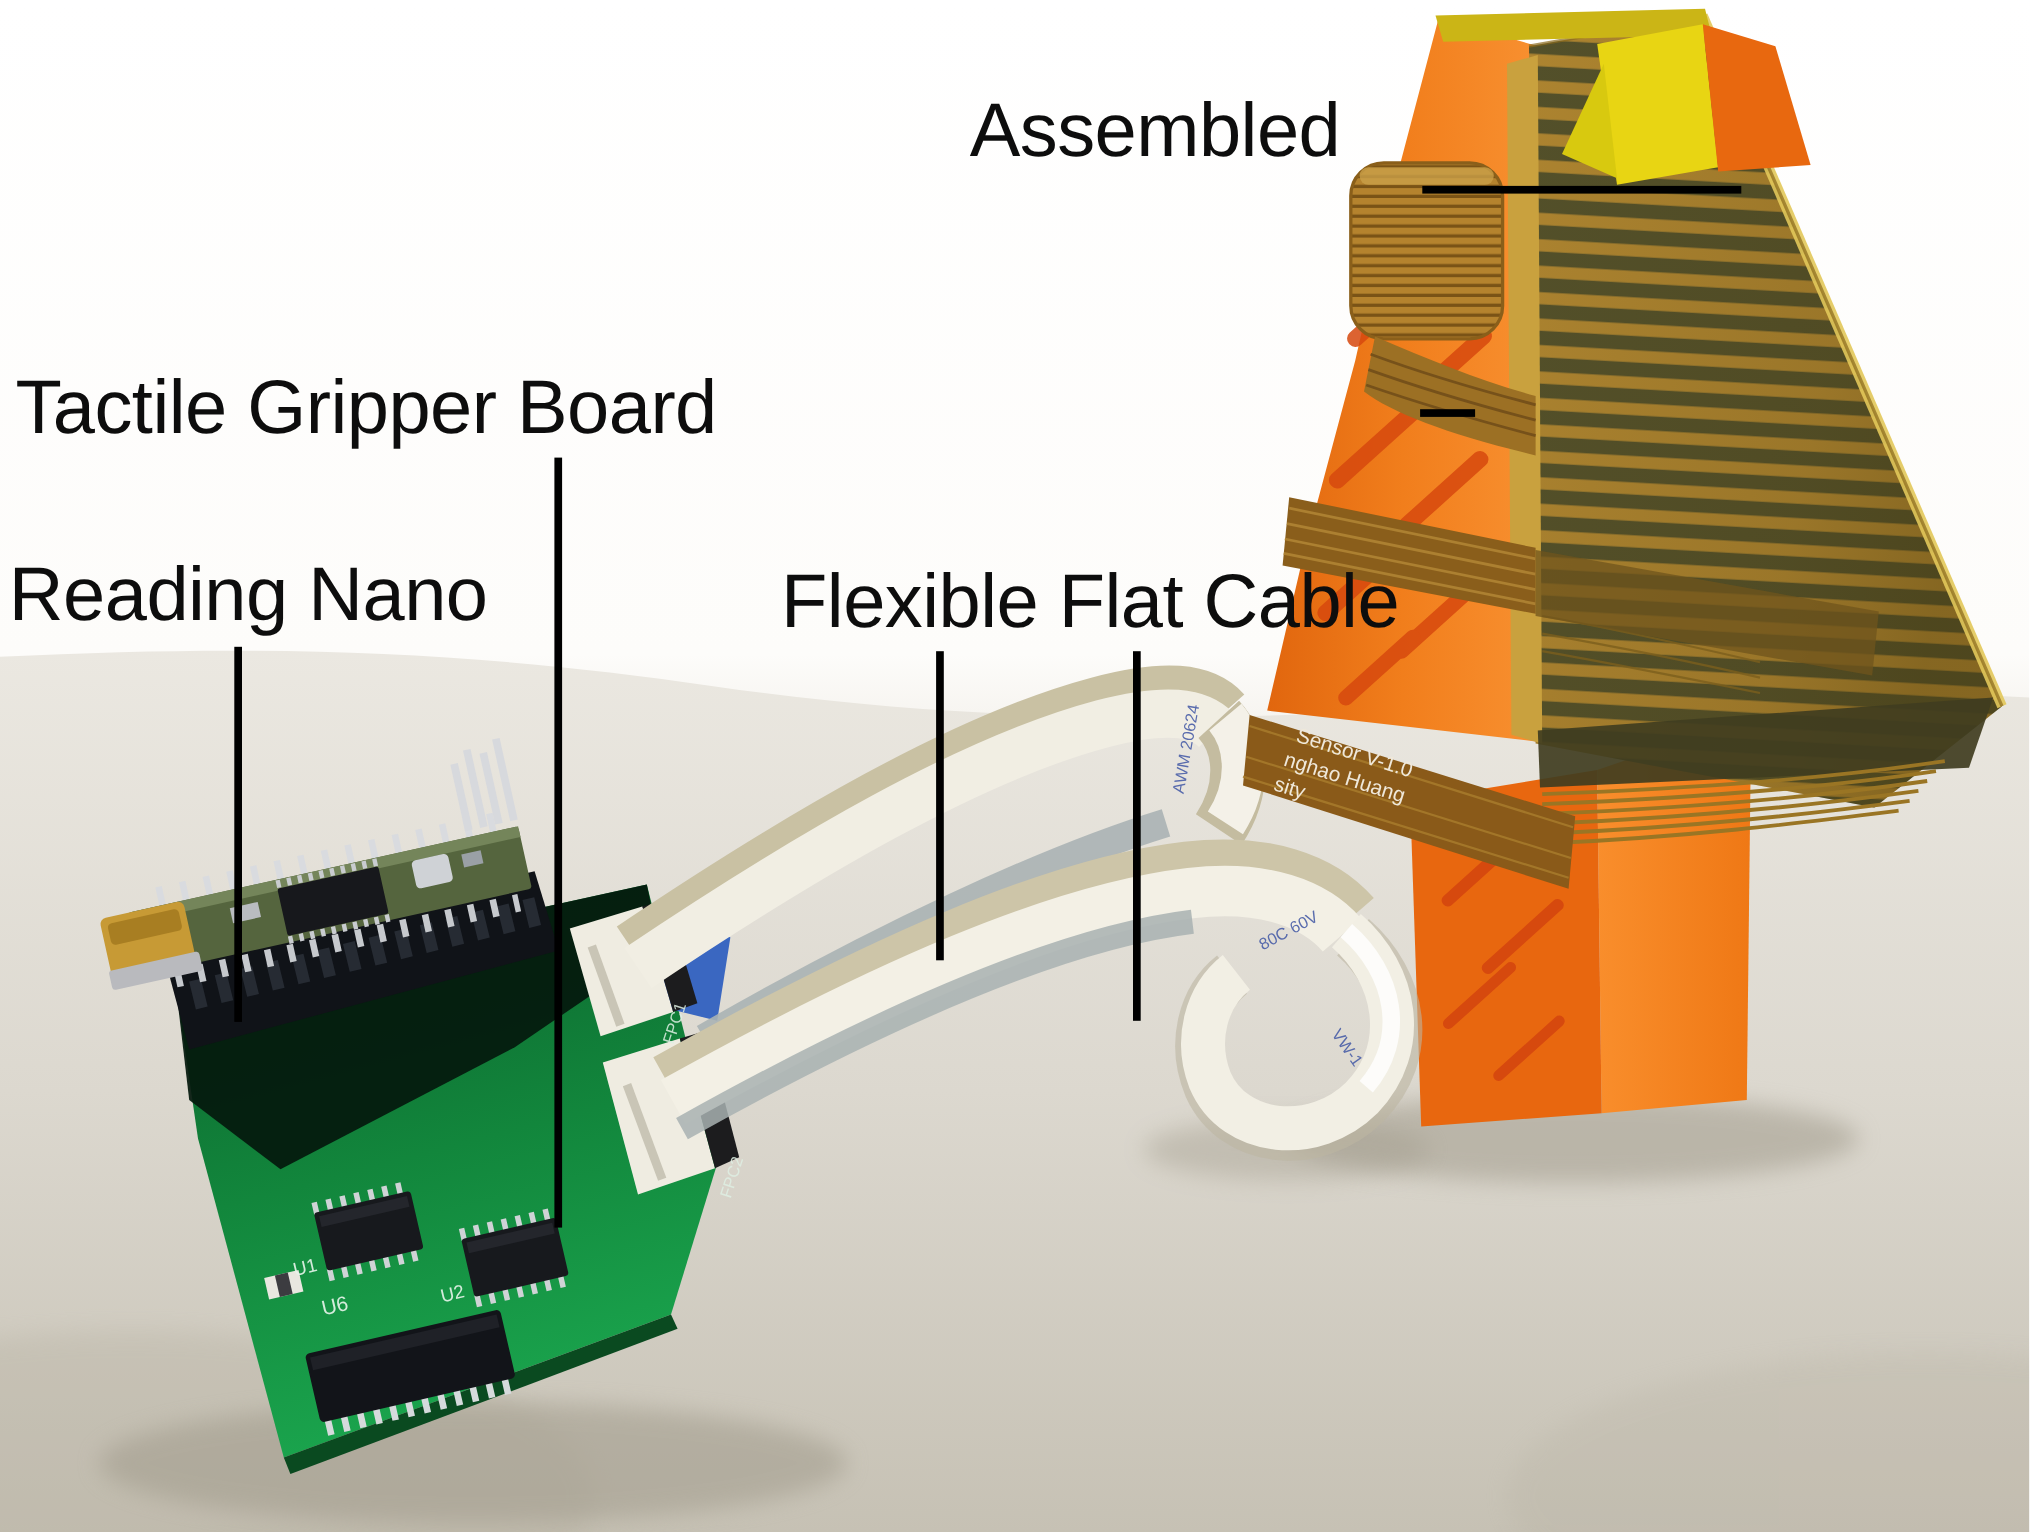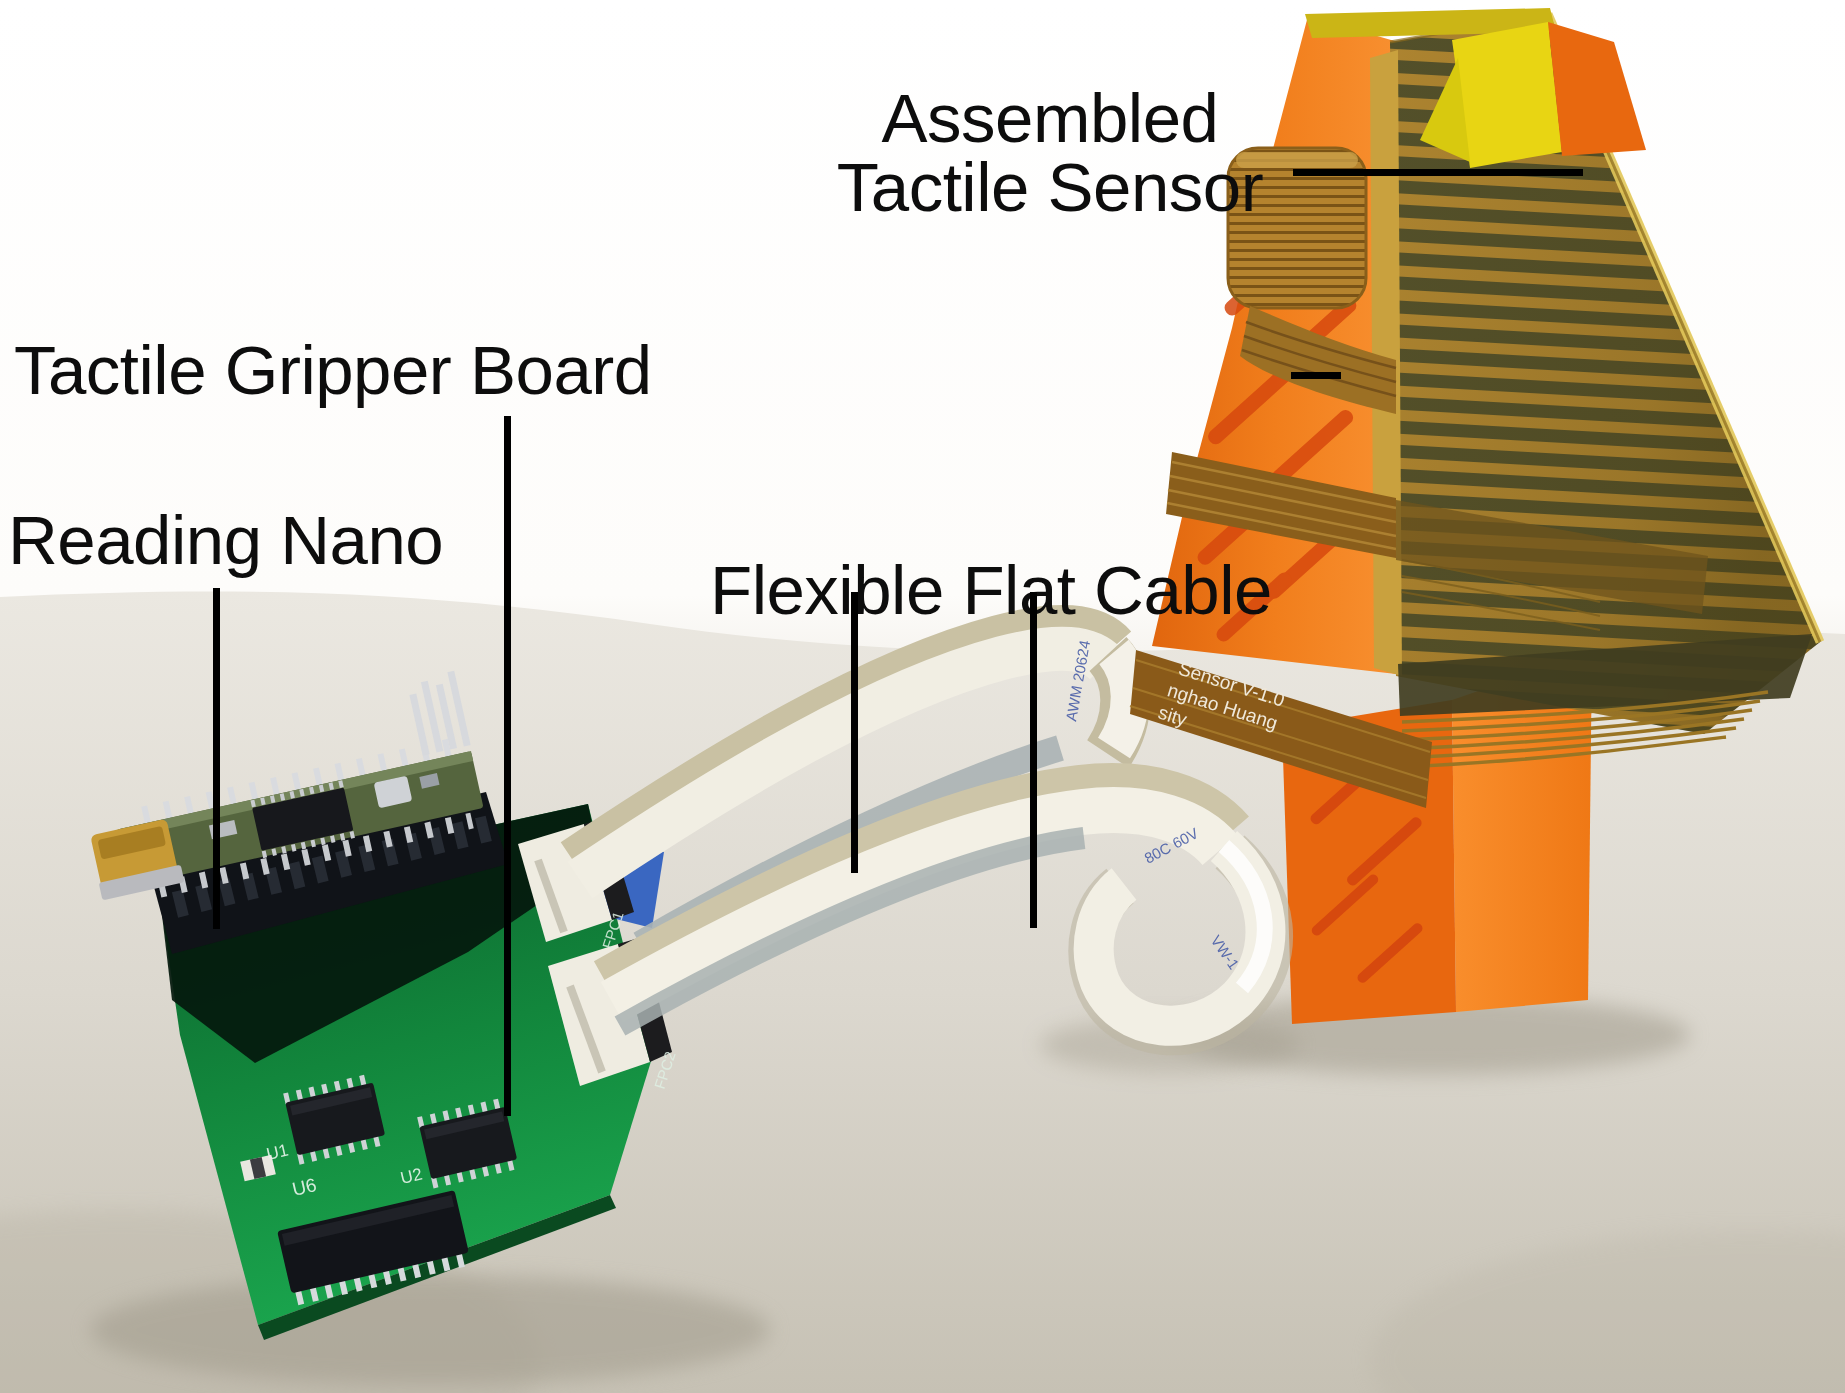--- a/index.html
+++ b/index.html
@@ -262,29 +262,28 @@
     <path d="M1230,852 C1276,892 1288,958 1242,1004 C1198,1048 1122,1042 1098,988 C1082,950 1092,908 1120,886" stroke="#bdb6a2" stroke-width="44" opacity="0.6"></path>
     <path d="M1224,846 C1270,886 1282,952 1238,998 C1196,1040 1122,1034 1100,982 C1086,946 1096,906 1124,884" stroke="#f2efe4" stroke-width="40"></path>
     <path d="M1224,846 C1268,884 1280,944 1242,988" stroke="#ffffff" stroke-width="16" opacity="0.8"></path>
   </g>
   <text class="svgtext" x="1148" y="864" transform="rotate(-28 1148 864)" font-size="15" fill="#4a5fa8" opacity="0.9">80C 60V</text>
   <text class="svgtext" x="1210" y="940" transform="rotate(55 1210 940)" font-size="15" fill="#4a5fa8" opacity="0.9">VW-1</text>
 </svg>
 
 <div class="fig-label center" style="left:800px;top:84px;width:500px;">
   <div>Assembled</div>
-  <div>Tactile Sensor</div>
 </div>
 <div class="leader" style="left:1293px;top:169px;width:290px;height:7px;"></div>
 
 <div class="leader" style="left:1291px;top:372px;width:50px;height:7px;"></div>
 
 <div class="fig-label" style="left:14px;top:336px;">Tactile Gripper Board</div>
 <div class="leader" style="left:504px;top:416px;width:7px;height:700px;"></div>
 
 <div class="fig-label" style="left:8px;top:506px;">Reading Nano</div>
 <div class="leader" style="left:213px;top:588px;width:7px;height:341px;"></div>
 
-<div class="fig-label" style="left:710px;top:512px;margin-top:44px;">Flexible Flat Cable</div>
+<div class="fig-label" style="left:710px;top:512px;">Flexible Flat Cable</div>
 <div class="leader" style="left:851px;top:592px;width:7px;height:281px;"></div>
 <div class="leader" style="left:1030px;top:592px;width:7px;height:336px;"></div>
 
 </div>
 
 </body></html>

